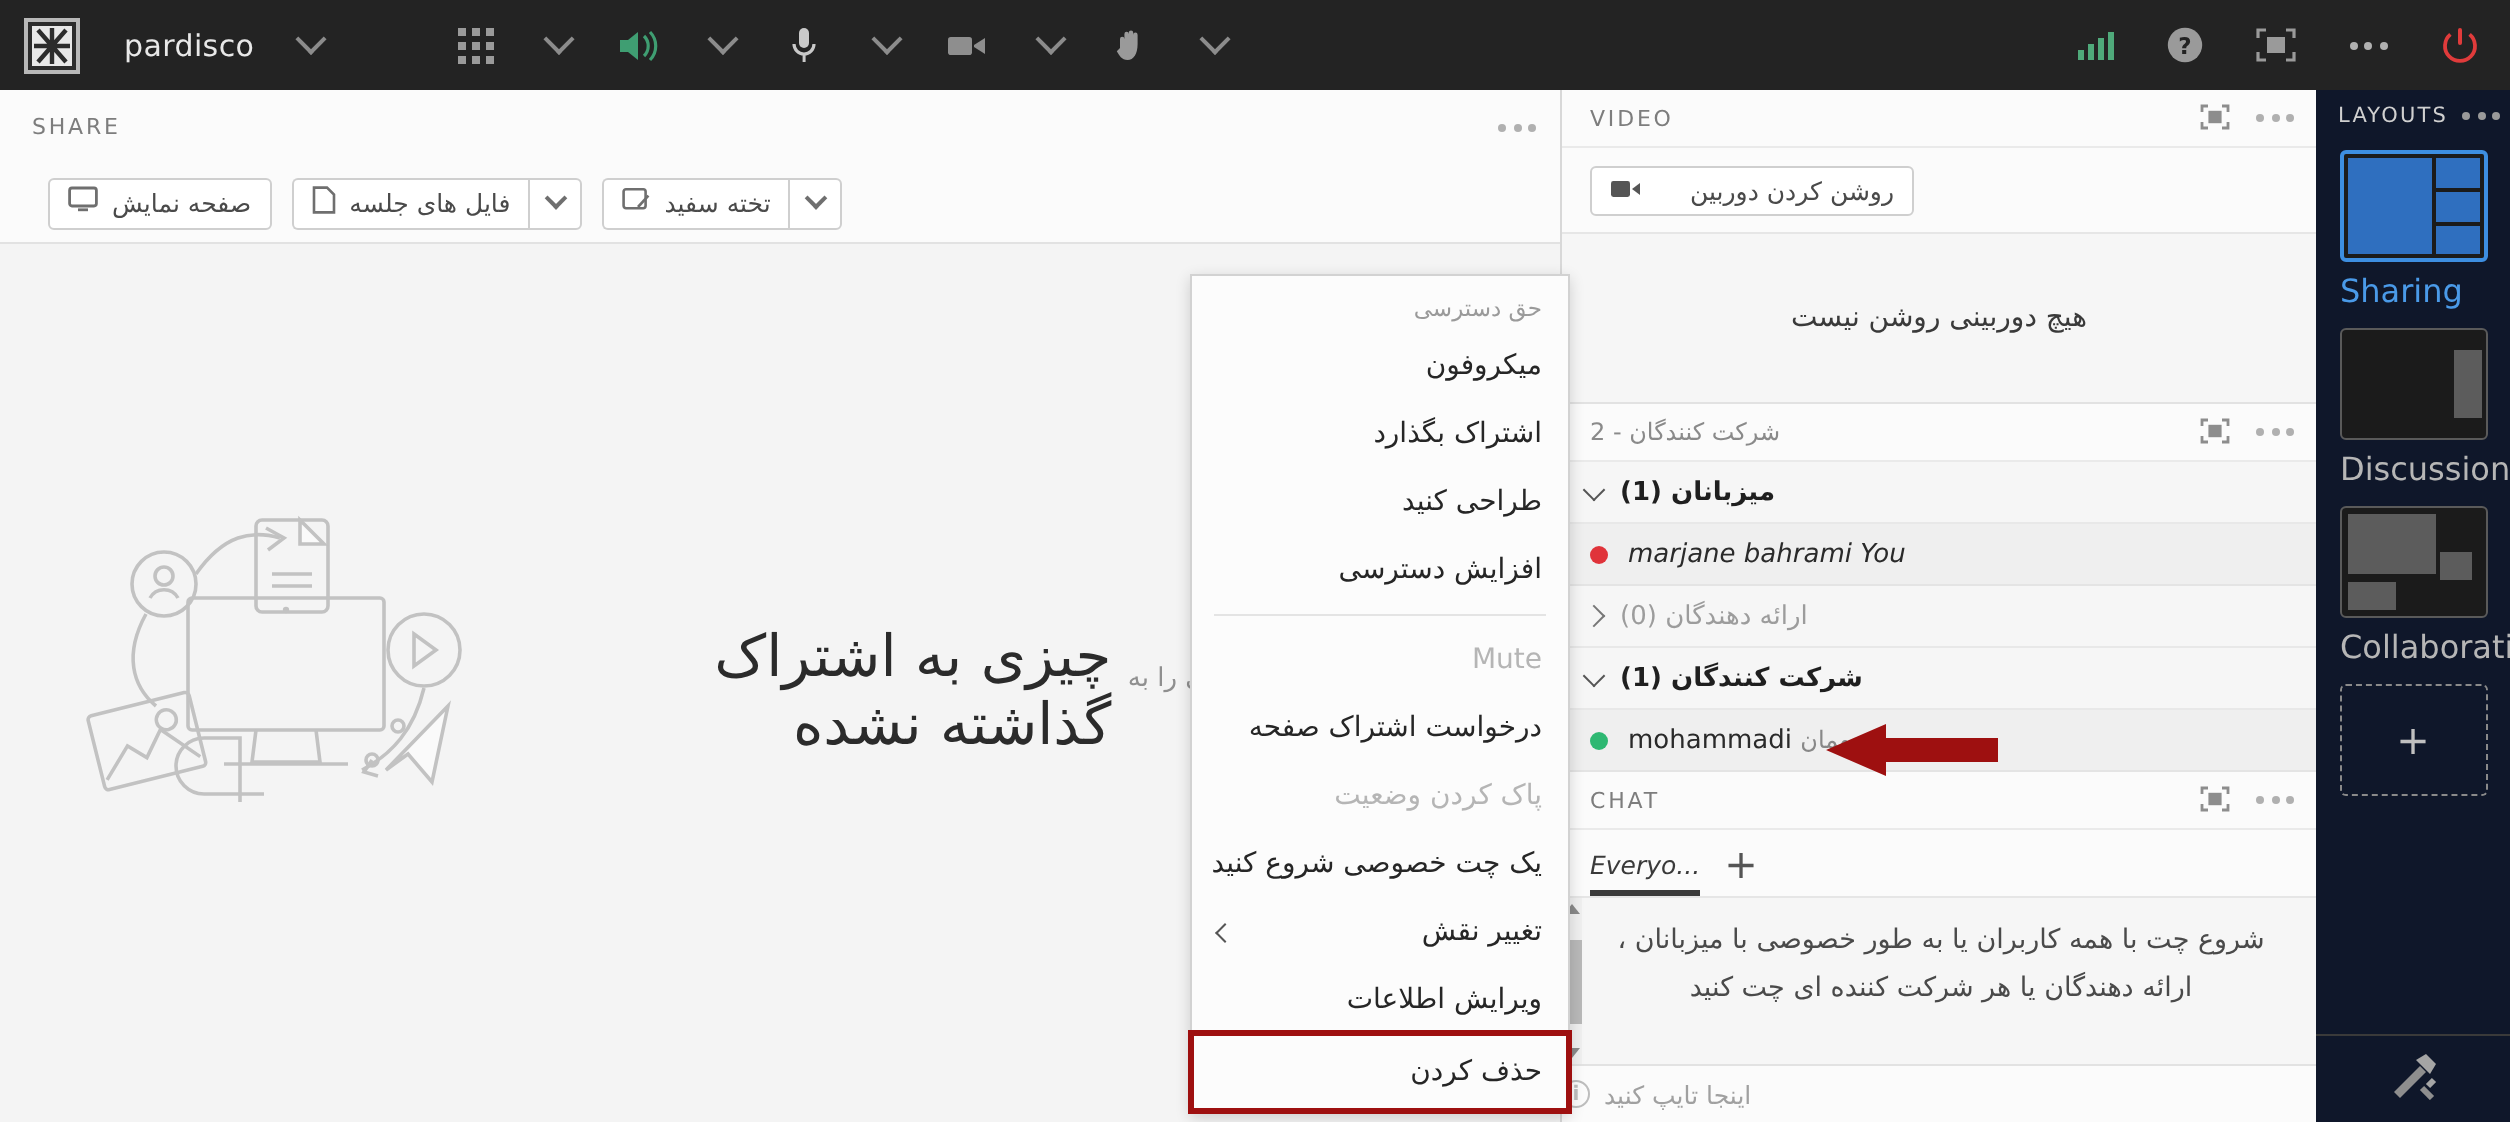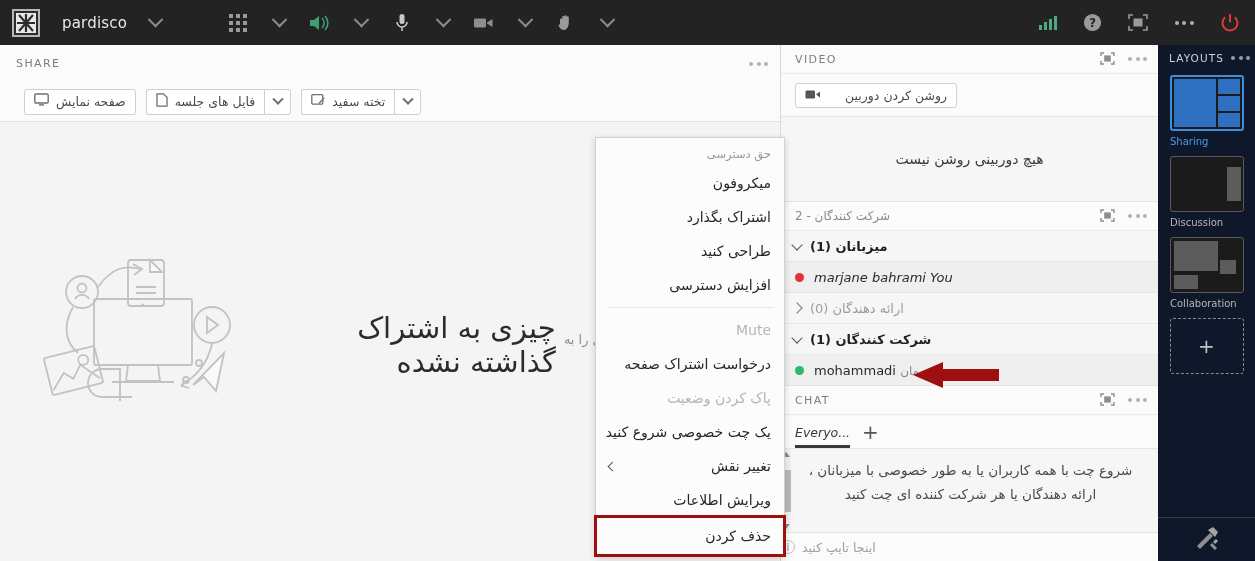--- a/index.html
+++ b/index.html
@@ -207,21 +207,21 @@
   .rail-list { flex:1 1 auto; padding: 4px 0 0 0; }
   .layout-item { padding: 0 0 9px 0; display:flex; flex-direction:column;
     align-items:center; }
   .thumb {
     width: 74px; height: 56px; border: 1px solid #5a5a5a; border-radius: 3px;
     position: relative; overflow: hidden; background: #1b1b1b;
   }
   .thumb.sel { border: 2px solid #3d8ee0; }
   .thumb .blk { position:absolute; background:#2f6fbf; }
   .thumb .gblk { position:absolute; background:#5c5c5c; }
-  .lbl { font-size: 10px; color:#b6b6b6; margin-top: 5px; align-self:flex-start;
+  .lbl { font-size: 16px; color:#b6b6b6; margin-top: 5px; align-self:flex-start;
     padding-left: 12px; }
   .lbl.sel { color: #4a9ae8; }
   .thumb.add {
     border: 1px dashed #8a8a8a; display:flex; align-items:center;
     justify-content:center; color:#c0c0c0; font-size: 20px; background: transparent;
   }
   .rail-foot {
     height: 44px; border-top: 1px solid #3a3a3a;
     display:flex; align-items:center; justify-content:center;
   }

